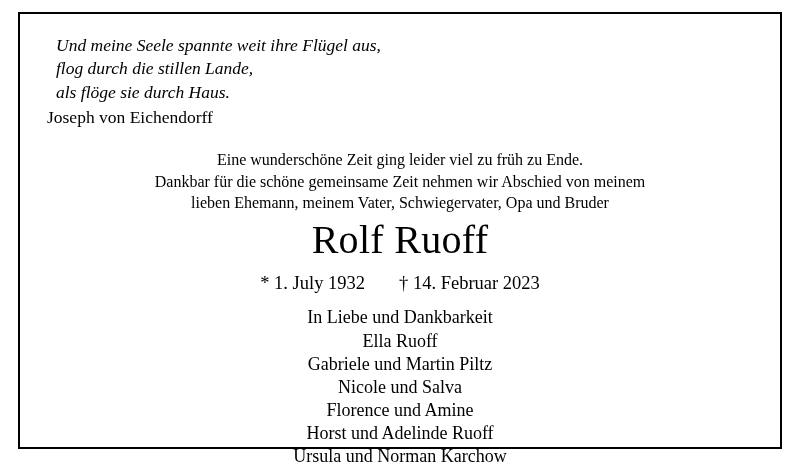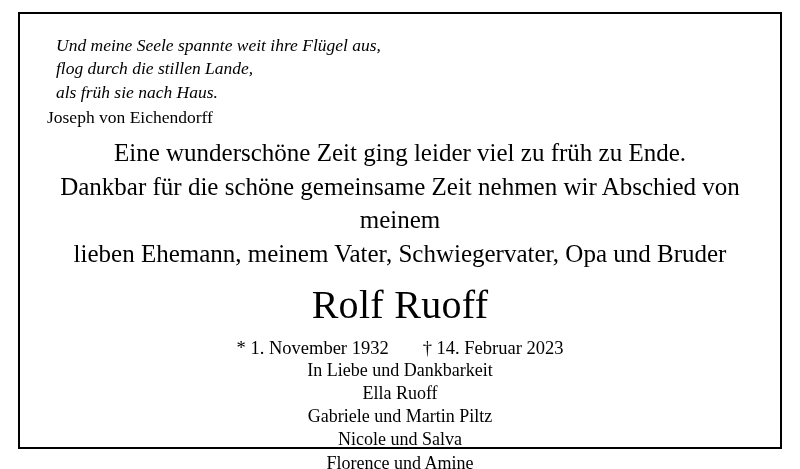--- a/index.html
+++ b/index.html
@@ -48,64 +48,65 @@
   }
   .poem-author {
     font-style: normal;
     font-size: 17.5px;
     margin-left: 9px;
     margin-top: 2px;
     line-height: 1.33;
   }
   .intro {
     text-align: center;
-    font-size: 25px;
+    font-size: 16px;
     line-height: 1.34;
-    margin-top: 7px;
+    margin-top: 20px;
     white-space: pre-line;
   }
   .name {
     text-align: center;
     font-size: 40px;
     line-height: 1.1;
-    margin-top: 13px;
+    margin-top: 5px;
     letter-spacing: 0.3px;
   }
   .dates {
     text-align: center;
     font-size: 18.5px;
     margin-top: 11px;
   }
   .dates .gap {
     display: inline-block;
     width: 34px;
   }
   .family {
     text-align: center;
     font-size: 18px;
     line-height: 1.285;
+    margin-top: 12px;
     white-space: pre-line;
   }
 </style>
 </head>
 <body>
 
 <div class="obituary">
   <div class="border-frame"></div>
   <div class="inner">
     <div class="poem">Und meine Seele spannte weit ihre Flügel aus,
 flog durch die stillen Lande,
-als früh sie nach Haus.</div>
+als flöge sie durch Haus.</div>
     <div class="poem-author">Joseph von Eichendorff</div>
     <div class="intro">Eine wunderschöne Zeit ging leider viel zu früh zu Ende.
 Dankbar für die schöne gemeinsame Zeit nehmen wir Abschied von meinem
 lieben Ehemann, meinem Vater, Schwiegervater, Opa und Bruder</div>
     <div class="name">Rolf Ruoff</div>
     <div class="dates">
-      <span>* 1. November 1932</span><span class="gap"></span><span>† 14. Februar 2023</span>
+      <span>* 1. July 1932</span><span class="gap"></span><span>† 14. Februar 2023</span>
     </div>
     <div class="family">In Liebe und Dankbarkeit</div>
     <div class="family" style="margin-top:0;">Ella Ruoff
 Gabriele und Martin Piltz
 Nicole und Salva
 Florence und Amine
 Horst und Adelinde Ruoff
 Ursula und Norman Karchow
 und alle Angehörigen</div>
 

